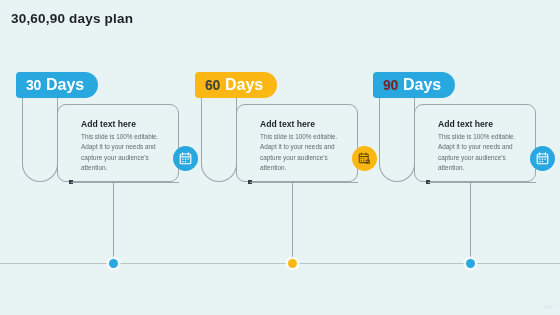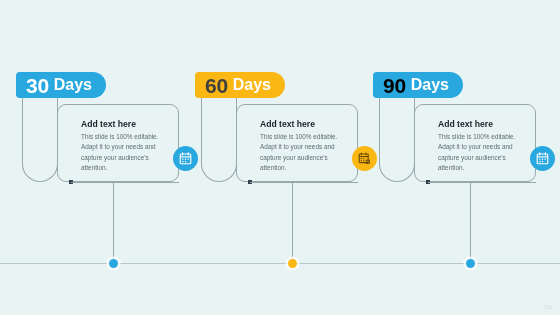--- a/index.html
+++ b/index.html
@@ -67,21 +67,21 @@
     height: 26px;
     min-width: 78px;
     padding: 0 14px 0 10px;
     border-radius: 4px 14px 14px 4px;
     display: flex;
     align-items: center;
     gap: 5px;
     box-sizing: border-box;
   }
   .badge-num {
-    font-size: 21px;
+    font-size: 14px;
     font-weight: bold;
     line-height: 1;
     letter-spacing: -0.3px;
   }
   .badge-unit {
     font-size: 16px;
     font-weight: bold;
     line-height: 1;
     color: #ffffff;
   }
@@ -180,20 +180,21 @@
     font-size: 5px;
     color: #cfdcde;
     letter-spacing: 0.3px;
   }
 </style>
 </head>
 <body style="background: rgb(232, 243, 244);">
 
 <div class="slide" style="background: rgb(232, 243, 244);">
 
+  <div class="slide-title" style="color: rgb(28, 33, 40);">30,60,90 days plan</div>
 
   <div class="group" id="g0" style="left: 8px;">
     <div class="badge" id="b0" style="background: rgb(41, 168, 224);">
       <span class="badge-num" id="bn0" style="color: rgb(255, 255, 255);">30</span>
       <span class="badge-unit" id="bu0" style="color: rgb(255, 255, 255);">Days</span>
     </div>
     <div class="stem" style="border-color: rgb(154, 167, 171);"></div>
     <div class="card" style="border-color: rgb(154, 167, 171);">
       <div class="card-heading" style="color: rgb(28, 33, 40);">Add text here</div>
       <div class="card-body" style="color: rgb(95, 109, 114);">This slide is 100% editable. Adapt it to your needs and capture your audience's attention.</div>
@@ -239,21 +240,21 @@
         <rect x="10" y="10" width="4" height="4" fill="none" stroke="#6b4a06" stroke-width="1.2"></rect>
       </svg>
     </div>
     <div class="node-square"></div>
     <div class="node-hline" style="background: rgb(154, 167, 171);"></div>
     <div class="node-vline" id="nv1" style="left: 105px; background: rgb(154, 167, 171);"></div>
   </div>
 
   <div class="group" id="g2" style="left: 365px;">
     <div class="badge" id="b2" style="background: rgb(41, 168, 224);">
-      <span class="badge-num" id="bn2" style="color: #000000;">90</span>
+      <span class="badge-num" id="bn2" style="color: #7f1d1d;">90</span>
       <span class="badge-unit" id="bu2" style="color: rgb(255, 255, 255);">Days</span>
     </div>
     <div class="stem" style="border-color: rgb(154, 167, 171);"></div>
     <div class="card" style="border-color: rgb(154, 167, 171);">
       <div class="card-heading" style="color: rgb(28, 33, 40);">Add text here</div>
       <div class="card-body" style="color: rgb(95, 109, 114);">This slide is 100% editable. Adapt it to your needs and capture your audience's attention.</div>
     </div>
     <div class="icon-badge" id="ib2" style="background: rgb(41, 168, 224);">
       <svg width="13" height="13" viewBox="0 0 16 16">
         <rect x="1.5" y="2.5" width="13" height="12" rx="1.2" fill="none" stroke="#ffffff" stroke-width="1.4"></rect>

